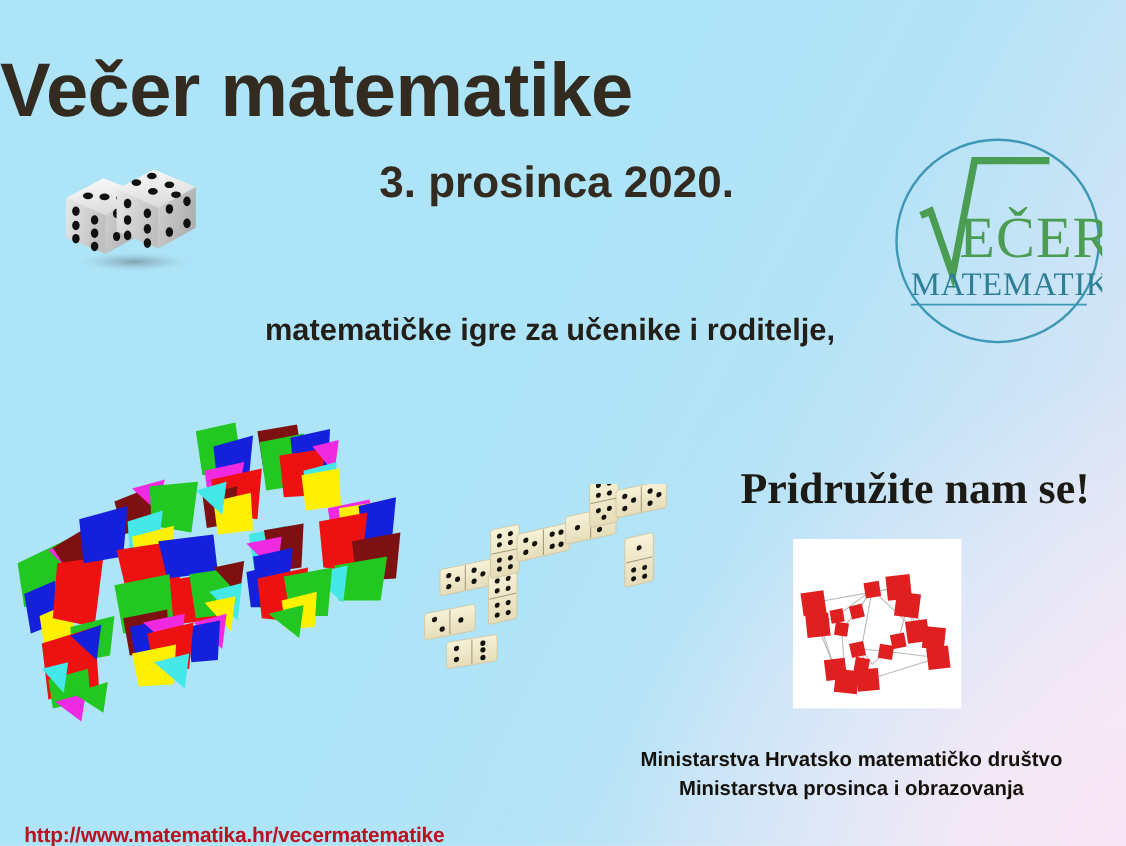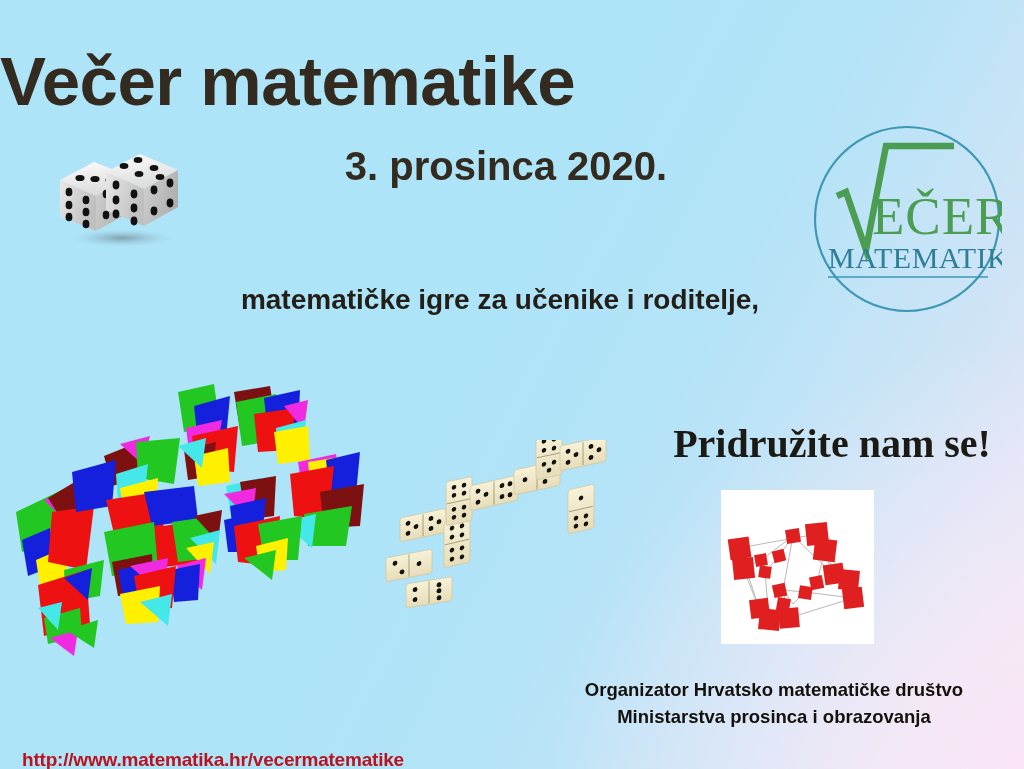--- a/index.html
+++ b/index.html
@@ -468,19 +468,19 @@
         <rect x="89" y="86" width="13" height="13" transform="rotate(-11 96 92)"></rect>
         <rect x="78" y="96" width="13" height="13" transform="rotate(9 84 102)"></rect>
         <rect x="103" y="74" width="20" height="20" transform="rotate(-8 113 84)"></rect>
         <rect x="118" y="80" width="20" height="20" transform="rotate(6 128 90)"></rect>
         <rect x="122" y="98" width="20" height="20" transform="rotate(-7 132 108)"></rect>
       </g>
     </svg>
   </div>
 
   <div class="organizer">
-    <div>Organizator Hrvatsko matematičke društvo</div>
+    <div>Ministarstva Hrvatsko matematičko društvo</div>
     <div>Ministarstva prosinca i obrazovanja</div>
   </div>
 
   <div class="url">http://www.matematika.hr/vecermatematike</div>
 
 </div>
 
 </body></html>

